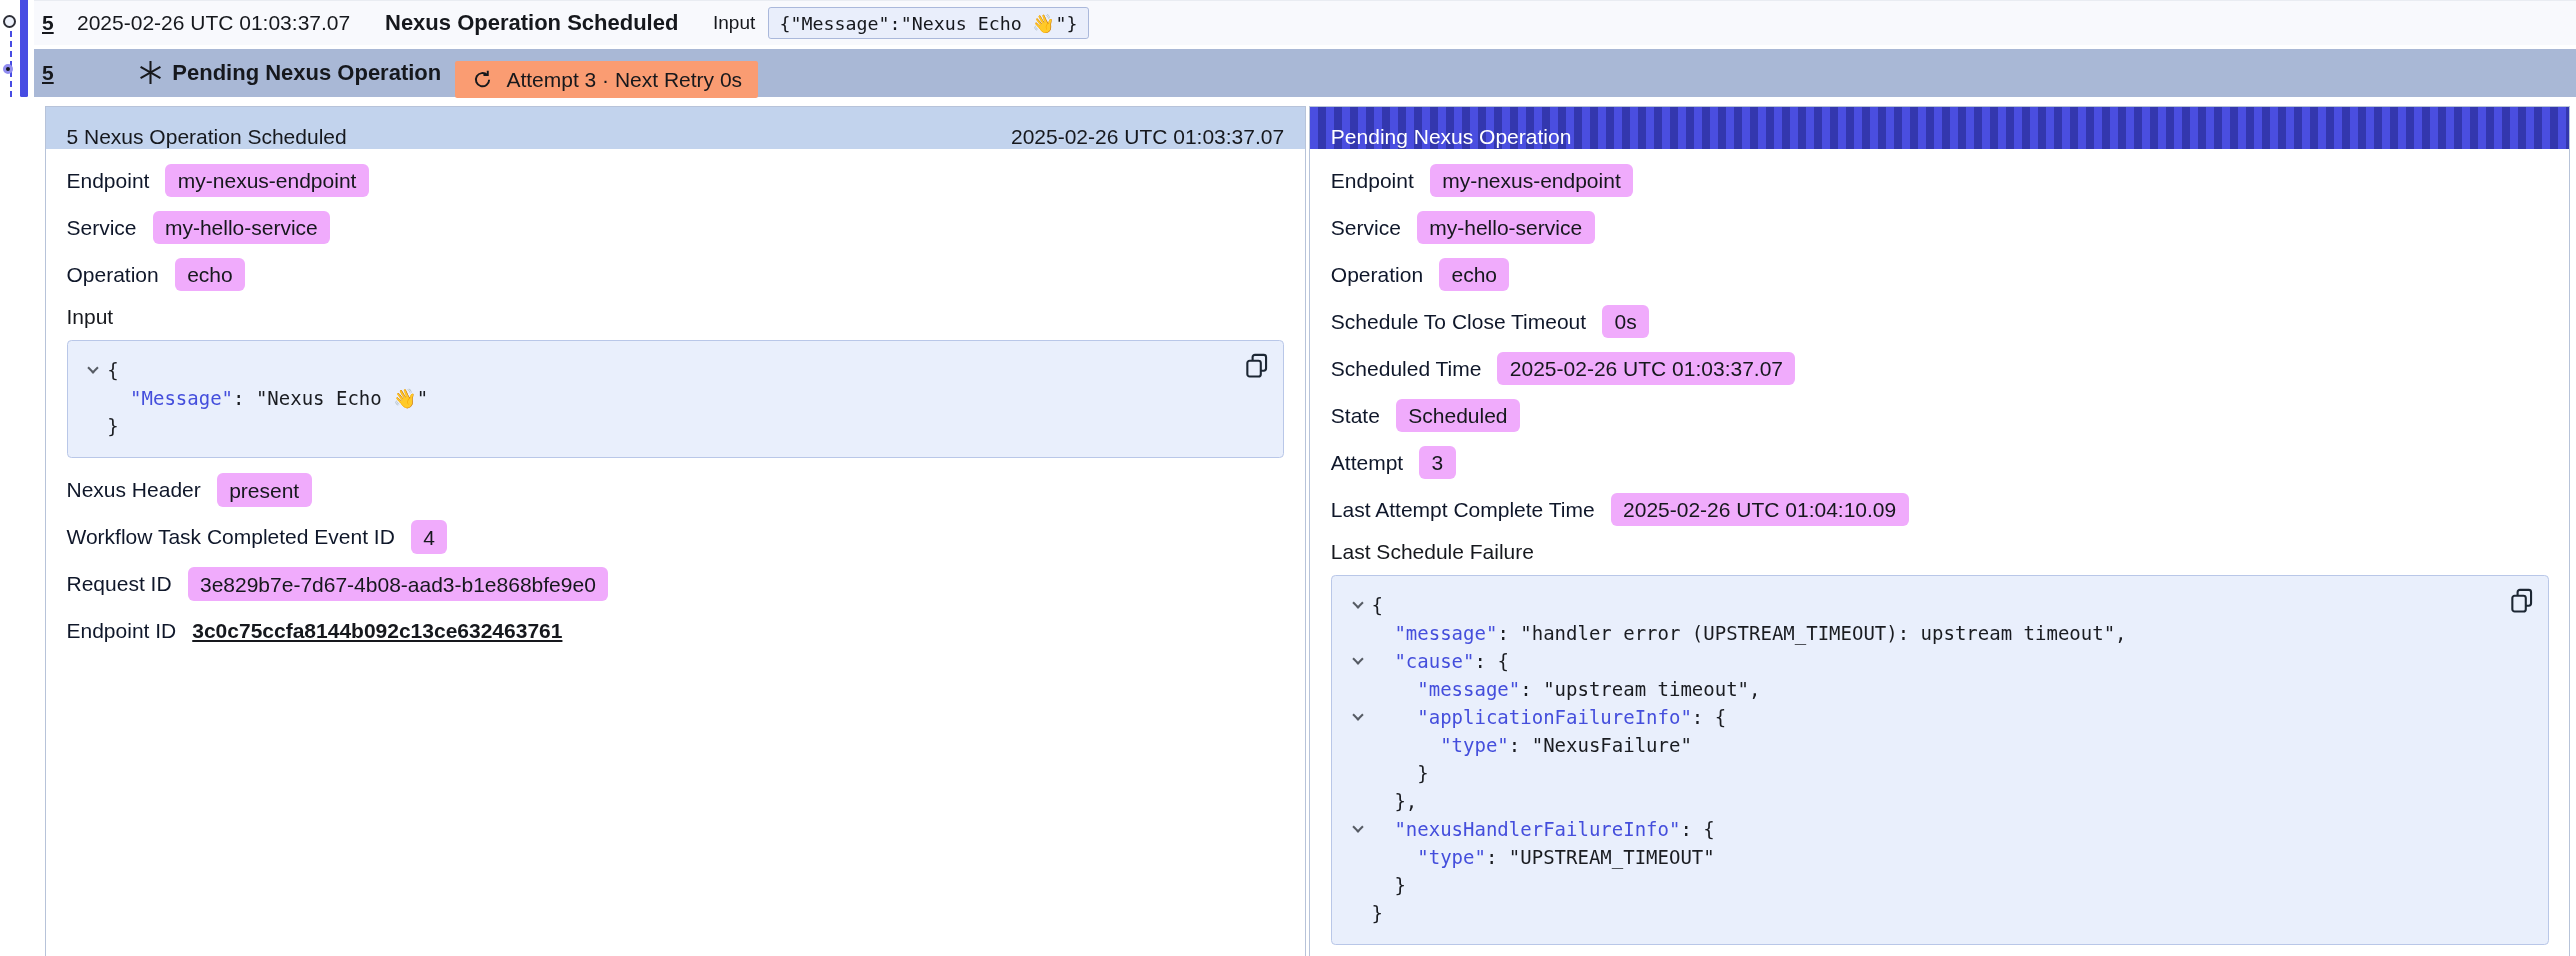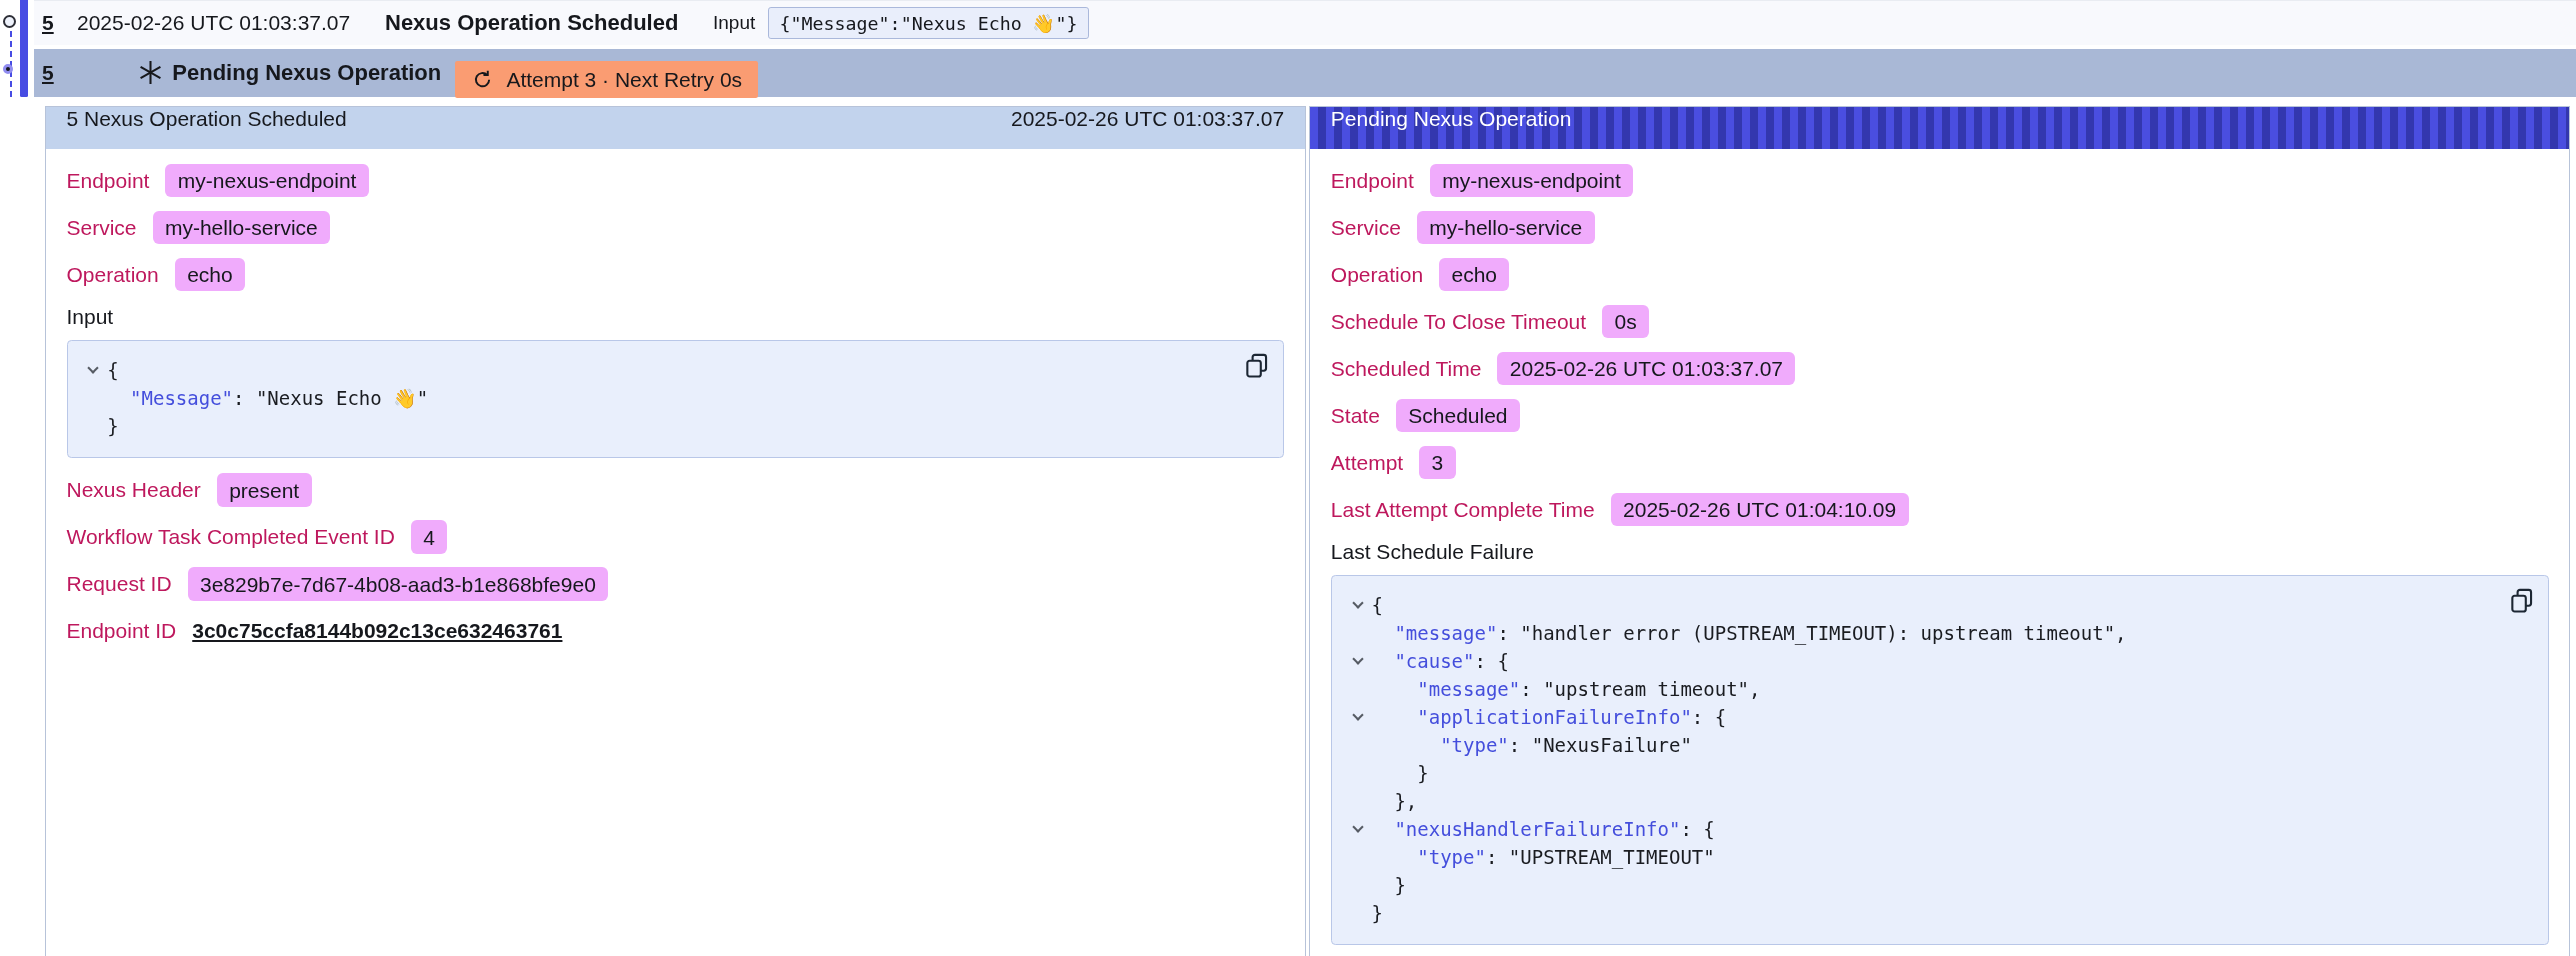--- a/index.html
+++ b/index.html
@@ -35,31 +35,31 @@
   .pending-icon { width:29px; height:29px; margin-right:7.3px; display:flex; align-items:center; }
   .row2-title { width:283px; font-size:22px; font-weight:600; }
   .retry-badge { display:flex; align-items:center; gap:11.7px;
     background:#fa9c72; border-radius:2.2px; padding:6.6px 16px; font-size:21px; color:#17181c;margin-top:14px; }
 
   
   .cards { position:absolute; left:45px; top:106px; width:2525px; height:952px;
     display:flex; gap:3.7px; }
   .card { flex:1; border:1.5px solid #b7c3d9; background:#ffffff;
     display:flex; flex-direction:column; overflow:hidden; }
-  .card-header { min-height:42px; display:flex; align-items:flex-start;
+  .card-header { min-height:42px; display:flex; align-items:flex-end;
     justify-content:space-between; padding:0 20.5px; font-size:21px; }
   .card-left .card-header { background:#c2d3ed; }
   .card-right .card-header {
     background:repeating-linear-gradient(90deg,#4a4ee0 0 8px,#3337ae 8px 16px);
     color:#ffffff; }
   .card-body { padding:14.6px 20.5px 20.5px; }
 
   .field-row { display:flex; align-items:center; min-height:34px;
     margin-bottom:13px; gap:16px; font-size:21px; }
-  .field-label { color:#be185d; }
+  .field-label { color:#0f172a; }
   .badge { background:#f0abfc; border-radius:5.9px; padding:4.4px 12.4px;
     font-size:21px; line-height:25px; color:#16181d; white-space:nowrap; }
   .link-value { text-decoration:underline; cursor:pointer; color:#16181d;font-weight:bold; }
 
   .section-label { font-size:21px; margin:4.4px 0 11.7px; }
 
   .codeblock { background:#e9effc; border:1.5px solid #b9c7e8; border-radius:4.4px;
     padding:14.6px 51px 17.6px 11.7px; position:relative; margin-bottom:14.6px; }
   .code-line { display:flex; line-height:28px; }
   .chev-cell { width:28px; display:flex; align-items:center; justify-content:center; flex:none; }

